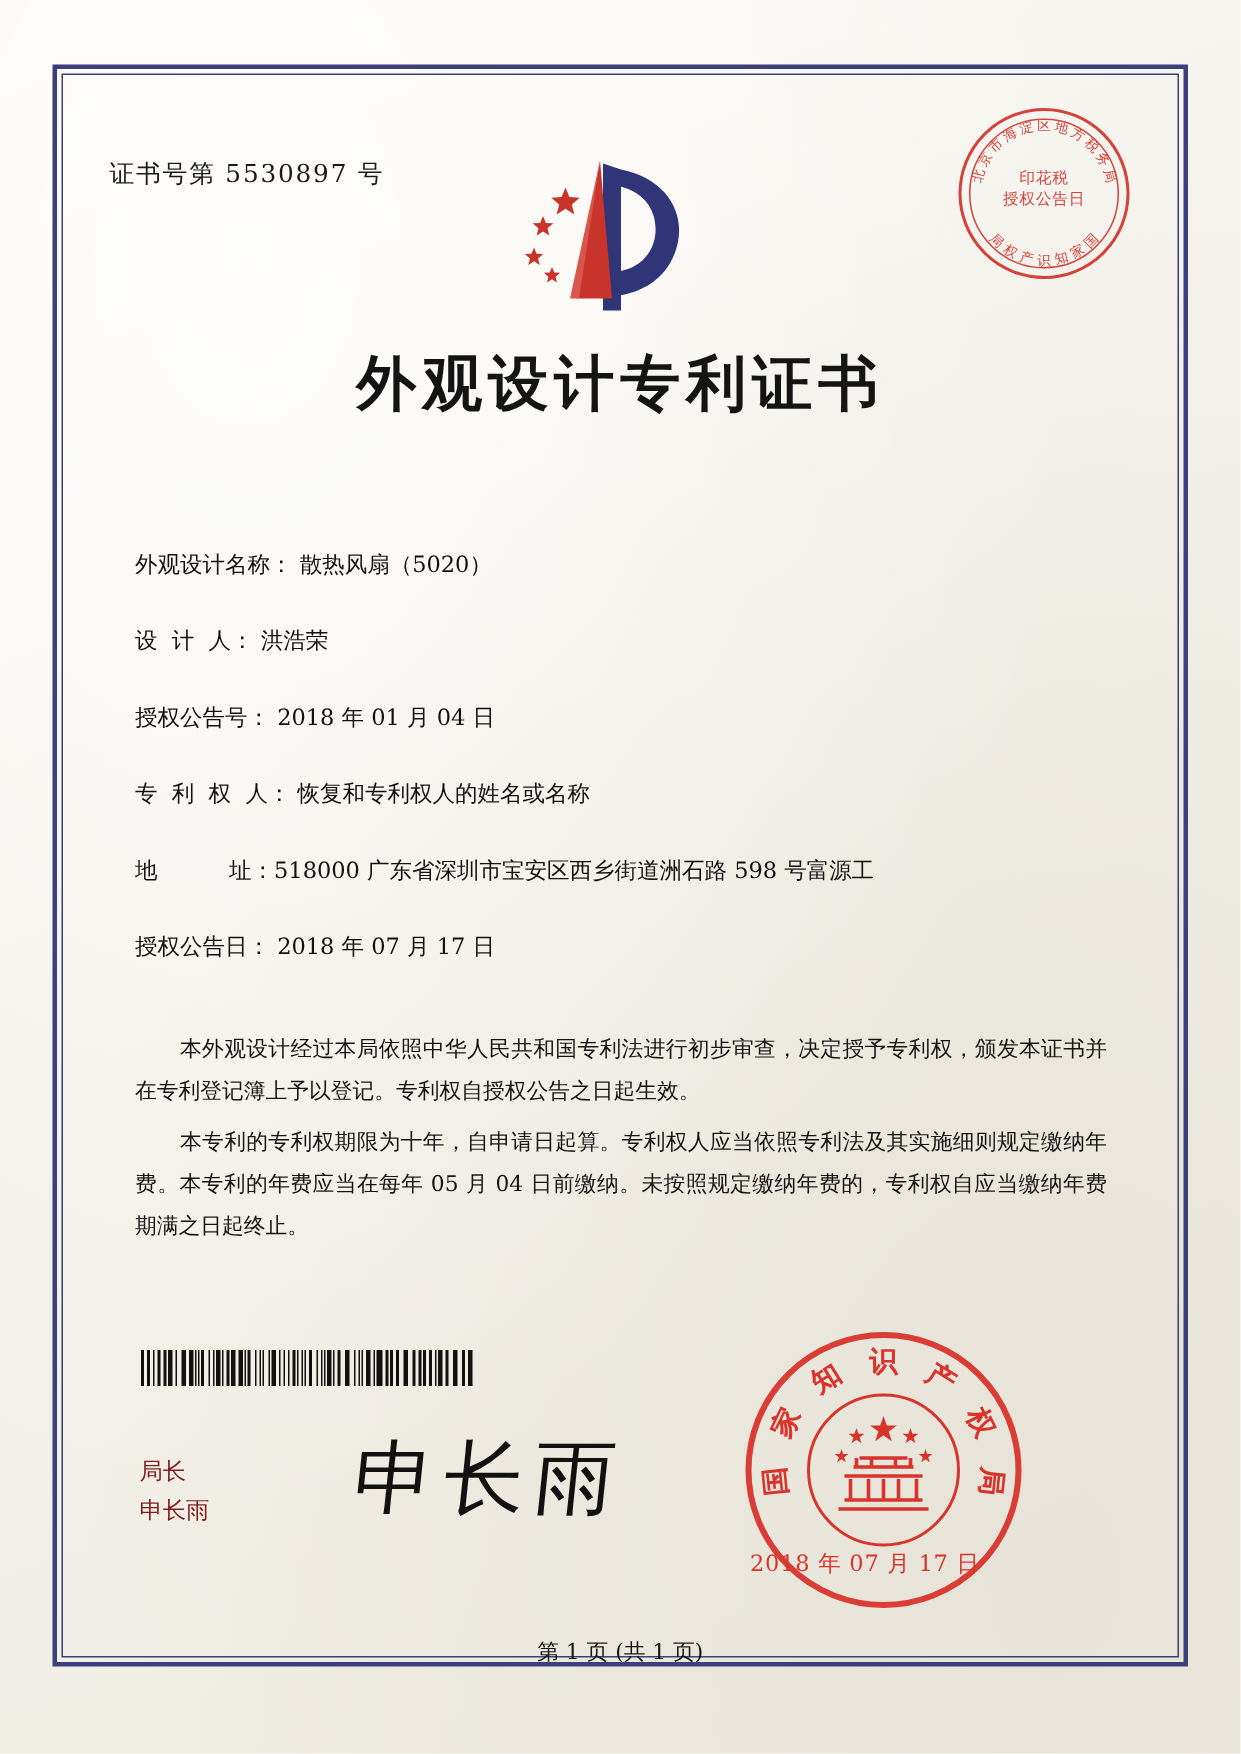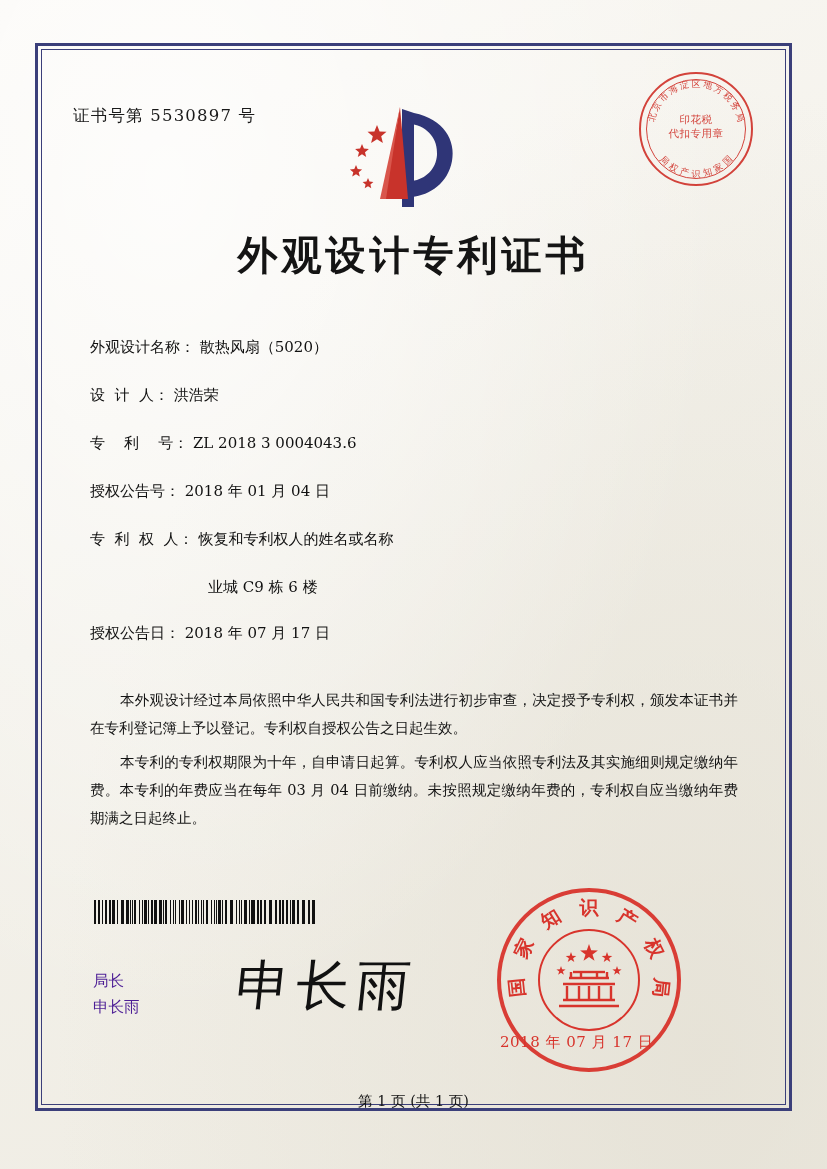--- a/index.html
+++ b/index.html
@@ -134,20 +134,21 @@
     top: 336px;
     width: 650px;
     font-size: 15px;
     color: #111;
     font-family: "DejaVu Serif", serif;
   }
   .field-row {
     position: relative;
     margin-bottom: 26px;
     line-height: 22px;
+    margin-top: 29px;
   }
   .field-row.tight { margin-bottom: 6px; }
   .f-label {
     display: inline-block;
     white-space: pre;
   }
   .f-value {
     display: inline;
   }
   .row-split {
@@ -206,21 +207,21 @@
     height: 100%;
   }
 
   
   .sig-label {
     position: absolute;
     left: 93px;
     top: 968px;
     font-size: 15.5px;
     line-height: 26px;
-    color: #4c1d95;
+    color: #7f1d1d;
     font-family: "DejaVu Serif", serif;
   }
   .sig-script {
     position: absolute;
     left: 236px;
     top: 950px;
     font-size: 54px;
     color: #111;
     font-family: "DejaVu Serif", serif;
     letter-spacing: 6px;
@@ -334,61 +335,60 @@
         <span style="transform: rotate(135deg) translate(0px, -45px) rotate(180deg) translate(-50%, -50%);">国</span>
         <span style="transform: rotate(150deg) translate(0px, -45px) rotate(180deg) translate(-50%, -50%);">家</span>
         <span style="transform: rotate(165deg) translate(0px, -45px) rotate(180deg) translate(-50%, -50%);">知</span>
         <span style="transform: rotate(180deg) translate(0px, -45px) rotate(180deg) translate(-50%, -50%);">识</span>
         <span style="transform: rotate(195deg) translate(0px, -45px) rotate(180deg) translate(-50%, -50%);">产</span>
         <span style="transform: rotate(210deg) translate(0px, -45px) rotate(180deg) translate(-50%, -50%);">权</span>
         <span style="transform: rotate(225deg) translate(0px, -45px) rotate(180deg) translate(-50%, -50%);">局</span>
       </div>
     <div class="center">
       <div>印花税</div>
-      <div>代扣专用章</div>
+      <div>授权公告日</div>
     </div>
   </div>
 
   <div class="doc-title">外观设计专利证书</div>
 
   <div class="fields">
     <div class="field-row">
       <span class="f-label">外观设计名称：</span>
       <span class="f-value">散热风扇（5020）</span>
     </div>
     <div class="field-row">
       <span class="f-label">设  计  人：</span>
       <span class="f-value">洪浩荣</span>
     </div>
     <div class="field-row">
-      <span class="f-label">专    利    号：</span>
-      <span class="f-value">ZL 2018 3 0004043.6</span>
-    </div>
-    <div class="field-row">
       <span class="f-label">授权公告号：</span>
       <span class="f-value">2018 年 01 月 04 日</span>
     </div>
     <div class="field-row">
       <span class="f-label">专  利  权  人：</span>
       <span class="f-value">恢复和专利权人的姓名或名称</span>
     </div>
 
-    <div class="addr-second">业城 C9 栋 6 楼</div>
+    <div class="field-row tight addr-wrap">
+      <span class="f-label">地          址：</span>
+      <span class="f-value addr-val">518000 广东省深圳市宝安区西乡街道洲石路 598 号富源工</span>
+    </div>
 
     <div class="field-row row-split">
       <span>
         <span class="f-label">授权公告日：</span>
         <span class="f-value">2018 年 07 月 17 日</span>
       </span>
     </div>
   </div>
 
   <div class="paras">
     <p>本外观设计经过本局依照中华人民共和国专利法进行初步审查，决定授予专利权，颁发本证书并在专利登记簿上予以登记。专利权自授权公告之日起生效。</p>
-    <p>本专利的专利权期限为十年，自申请日起算。专利权人应当依照专利法及其实施细则规定缴纳年费。本专利的年费应当在每年 03 月 04 日前缴纳。未按照规定缴纳年费的，专利权自应当缴纳年费期满之日起终止。</p>
+    <p>本专利的专利权期限为十年，自申请日起算。专利权人应当依照专利法及其实施细则规定缴纳年费。本专利的年费应当在每年 05 月 04 日前缴纳。未按照规定缴纳年费的，专利权自应当缴纳年费期满之日起终止。</p>
   </div>
 
   <div class="barcode" id="barcode">
       <i style="width: 2px;"></i>
       <i style="width: 2px; background: transparent;"></i>
       <i style="width: 2px;"></i>
       <i style="width: 2px; background: transparent;"></i>
       <i style="width: 1px;"></i>
       <i style="width: 2px; background: transparent;"></i>
       <i style="width: 2px;"></i>

